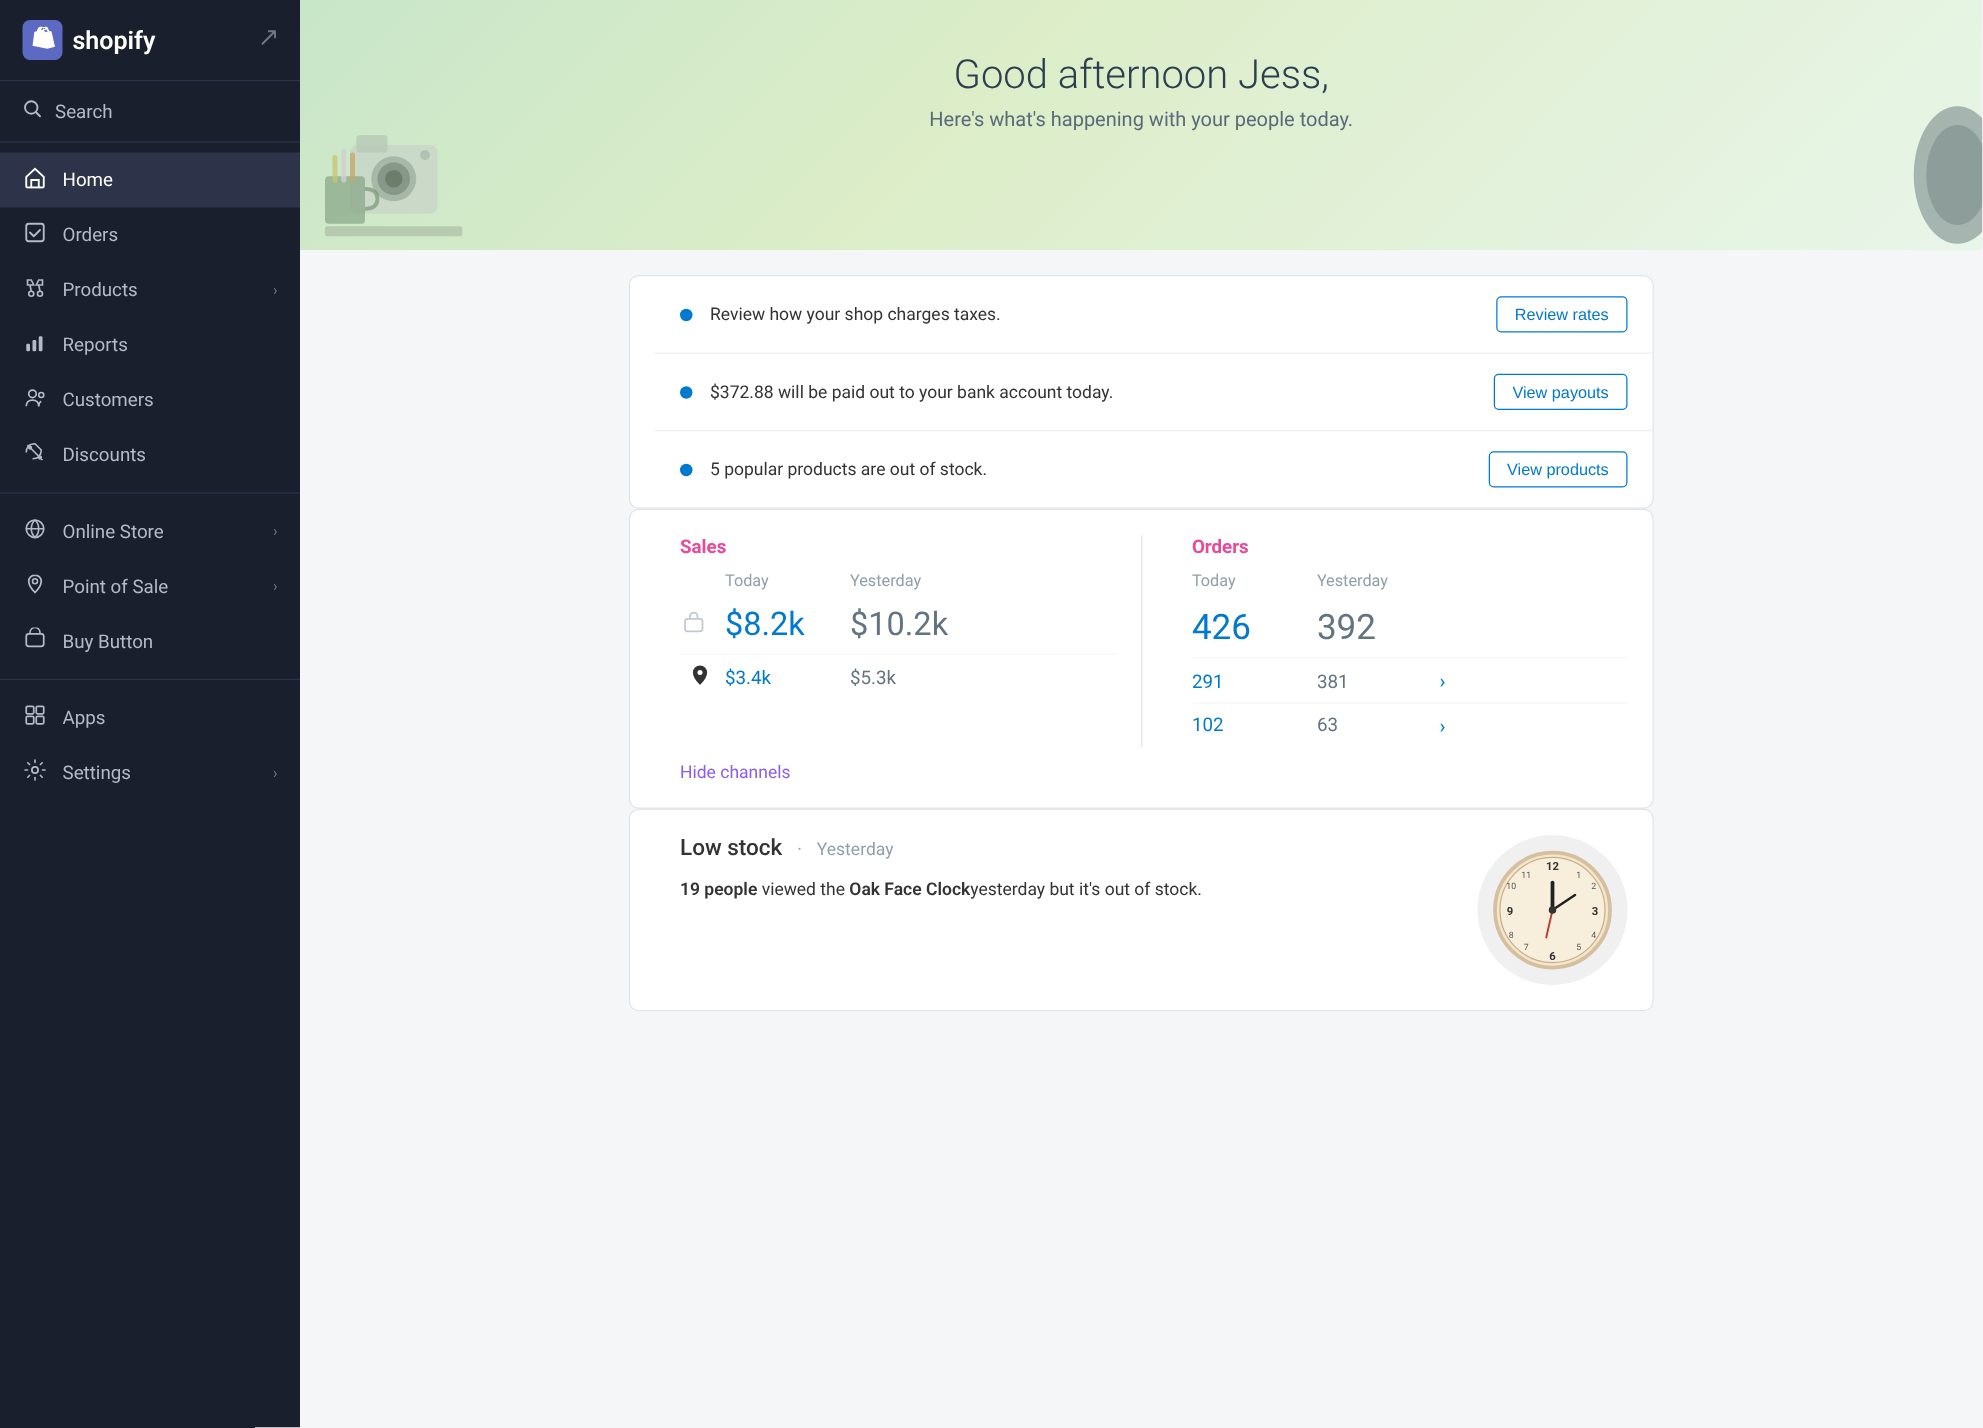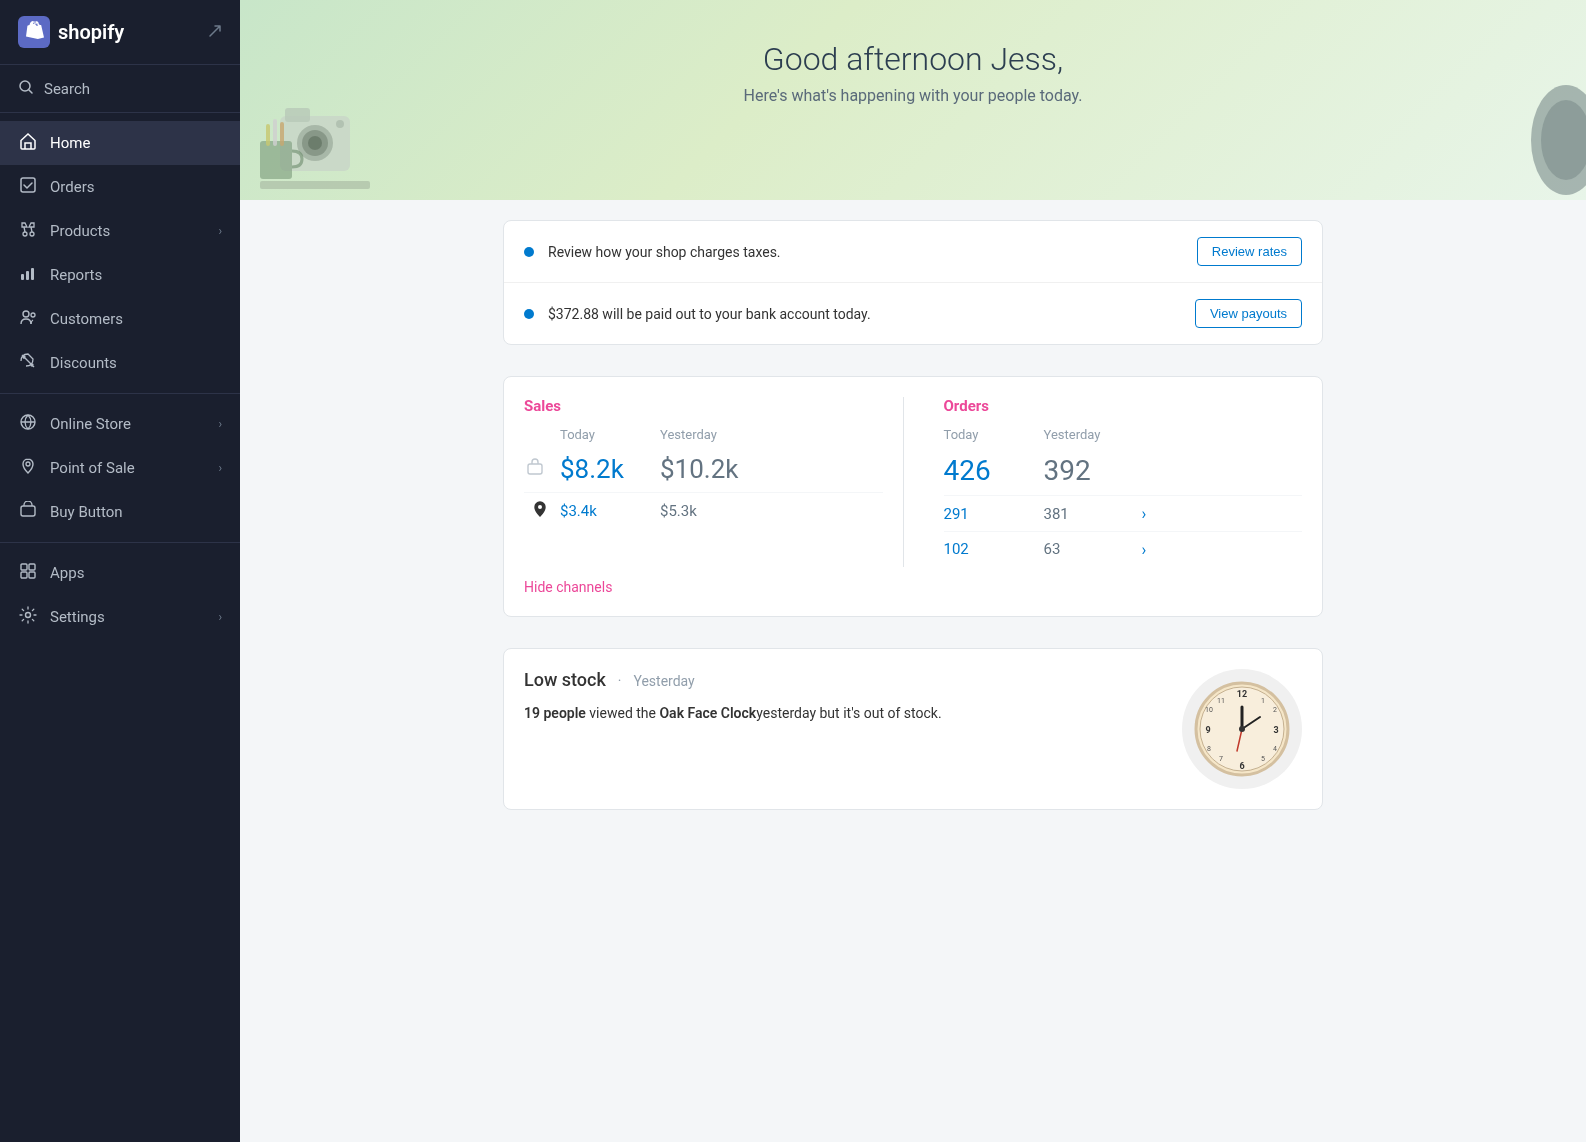--- a/index.html
+++ b/index.html
@@ -106,22 +106,23 @@
       padding: 20px 40px 40px;
       max-width: 900px;
       margin: 0 auto;
     }
 
     
     .card {
       background: #fff;
       border-radius: 8px;
       border: 1px solid #e1e5e9;
-      margin-bottom: 31px;
+      margin-bottom: 0;
       overflow: hidden;
+      padding-left: 20px;
     }
 
     
     .notification-item {
       display: flex;
       align-items: center;
       gap: 14px;
       padding: 16px 20px;
       border-bottom: 1px solid #f0f0f0;
     }
@@ -161,21 +162,21 @@
       margin-left: 20px;
     }
     .stats-section-title {
       font-size: 15px;
       font-weight: 700;
       color: #ec4899;
       margin-bottom: 12px;
     }
 
     .hide-channels-link {
-      color: #ec4899;
+      color: #8b5cf6;
       font-size: 14px;
       cursor: pointer;
       display: inline-block;
       margin-top: 12px;
       text-decoration: none;
     }
 
     
     .low-stock-card { padding: 20px; display: flex; align-items: flex-start; gap: 20px; }
     .low-stock-text { flex: 1; }
@@ -402,20 +403,25 @@
     <div class="card">
       <div class="notification-item">
         <span class="bullet-dot"></span>
         <span class="notification-text">Review how your shop charges taxes.</span>
         <button class="notification-btn">Review rates</button>
       </div>
       <div class="notification-item">
         <span class="bullet-dot"></span>
         <span class="notification-text">$372.88 will be paid out to your bank account today.</span>
         <button class="notification-btn">View payouts</button>
+      </div>
+      <div class="notification-item">
+        <span class="bullet-dot"></span>
+        <span class="notification-text">5 popular products are out of stock.</span>
+        <button class="notification-btn">View products</button>
       </div>
     </div>
 
     <div class="card">
       <div class="stats-card">
         <div class="stats-sections">
 
           <div class="stats-section">
             <div class="stats-section-title">Sales</div>
             <div style="display:flex; align-items:baseline; margin-bottom:4px; padding-left:36px;">

